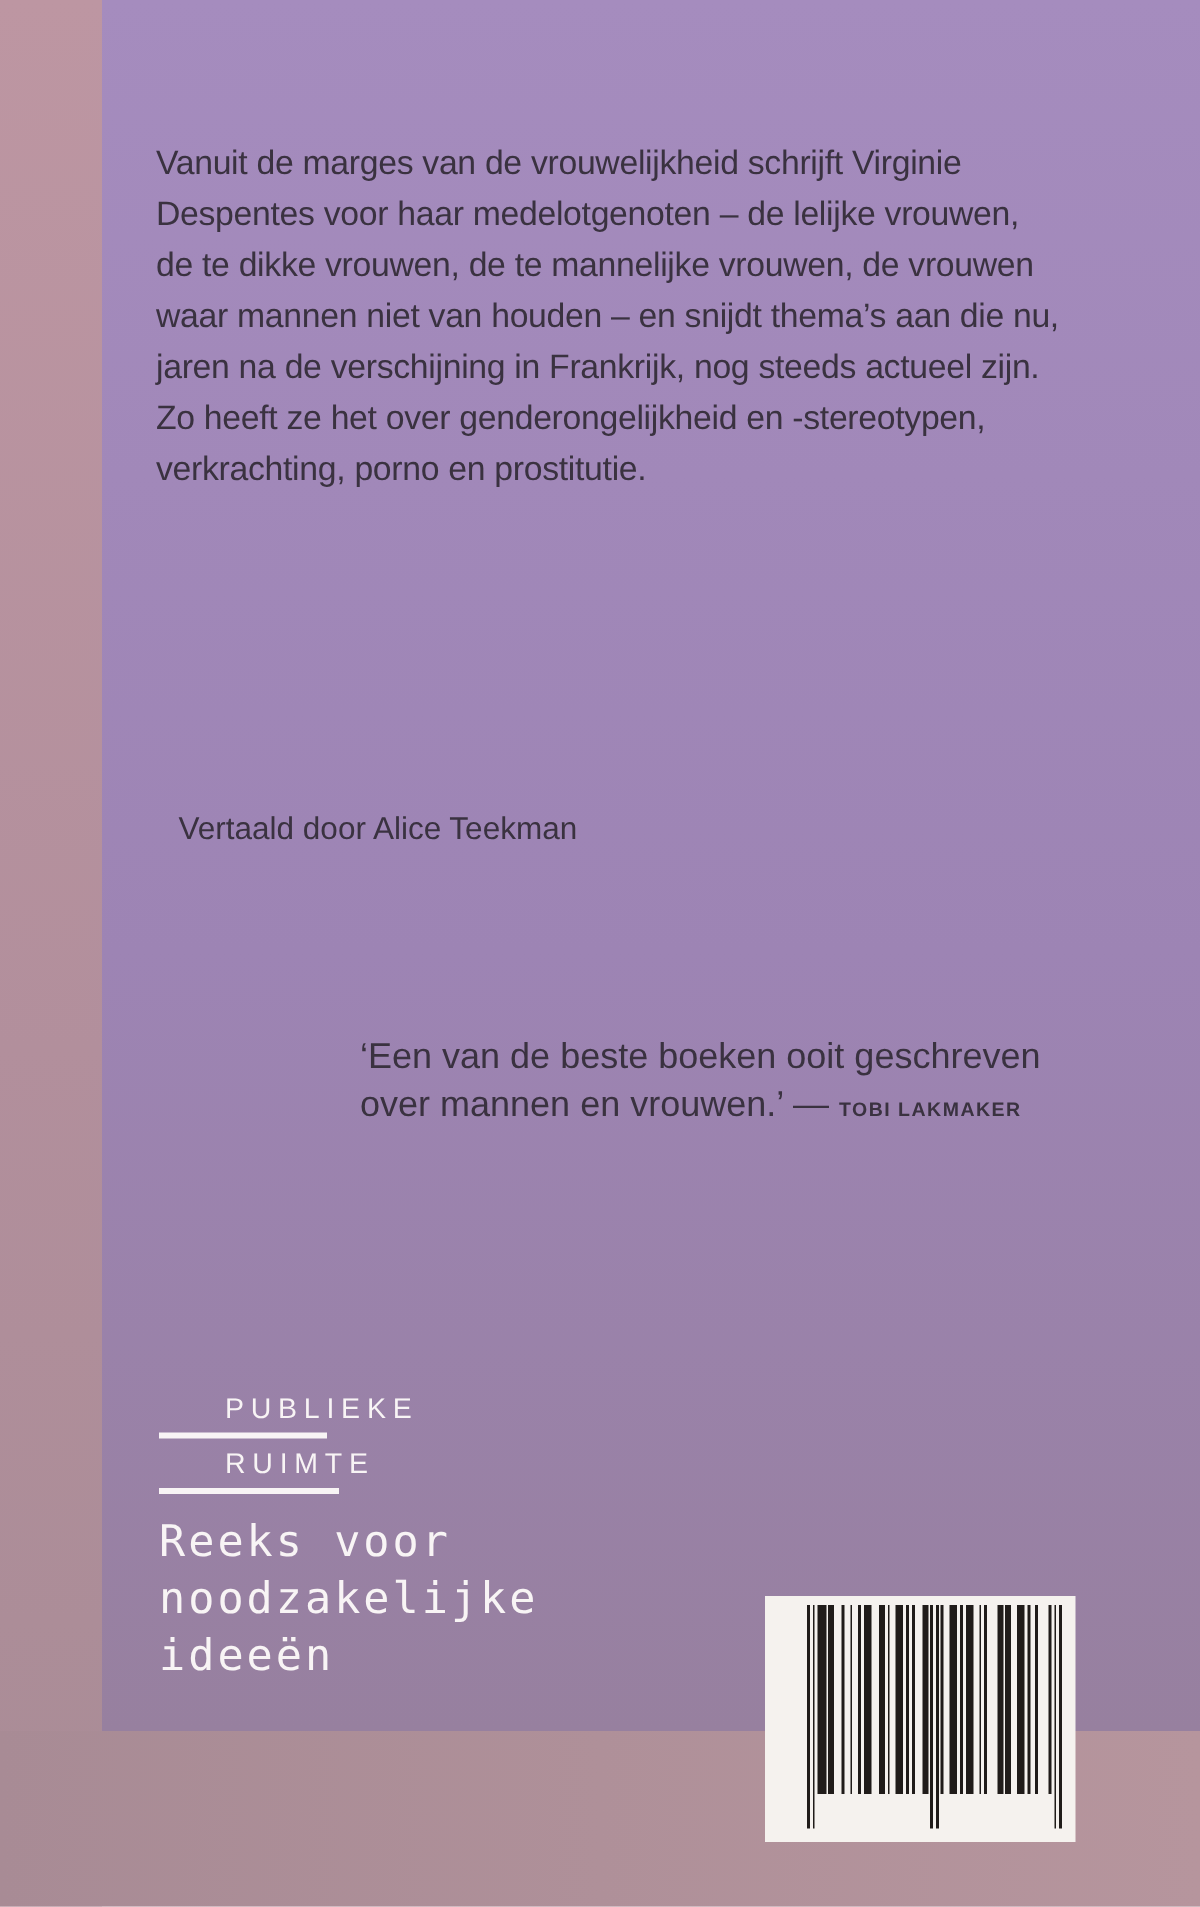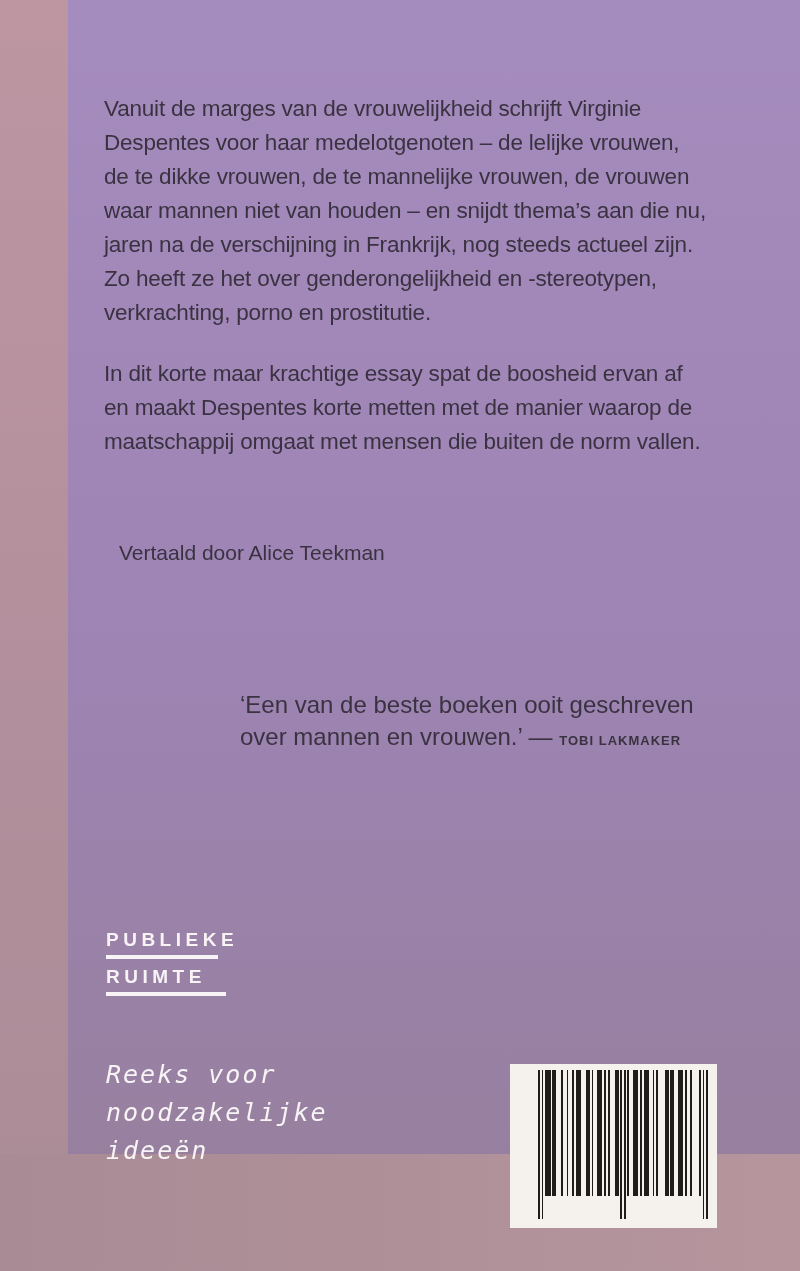--- a/index.html
+++ b/index.html
@@ -21,27 +21,27 @@
   .blurb{position:absolute;left:104px;color:var(--ink);font-size:22.5px;
         line-height:34px;white-space:pre;letter-spacing:-0.2px;}
   .blurb-1{top:92px;}
   .blurb-2{top:357px;}
   .translator{position:absolute;left:104px;top:538px;color:var(--ink);
         font-size:21px;line-height:30px;margin-left:15px;}
   .quote{position:absolute;left:240px;top:689px;color:var(--ink);
         font-size:24px;line-height:32px;white-space:pre;}
   .quote .attrib{font-weight:bold;font-size:13px;letter-spacing:1px;white-space:normal;}
   .series-logo{position:absolute;left:106px;top:930px;color:var(--white);}
-  .series-word{font-weight:bold;font-size:19px;letter-spacing:4.5px;line-height:19px;}
+  .series-word{font-weight:normal;font-size:19px;letter-spacing:4.5px;line-height:19px;margin-left:44px;}
   .series-rule{height:4px;background:var(--white);margin-top:6px;margin-bottom:8px;}
   .rule-1{width:112px;}
   .rule-2{width:120px;}
   .series-tagline{position:absolute;left:106px;top:1008px;color:var(--white);
-        font-family:"DejaVu Sans Mono",monospace;font-style:italic;
-        font-size:25px;line-height:38px;white-space:pre;letter-spacing:2px;margin-top:48px;}
+        font-family:"DejaVu Sans Mono",monospace;
+        font-size:29px;line-height:38px;white-space:pre;letter-spacing:2px;}
   .publisher-box{position:absolute;left:105px;top:1192px;border:4px solid var(--white);
         padding:6px 10px 7px 11px;color:var(--white);font-weight:bold;
         font-size:18px;letter-spacing:4px;line-height:18px;}
   .barcode{position:absolute;left:510px;top:1064px;width:207px;height:164px;
         background:var(--barcode_paper);}
   .bars{position:absolute;left:28px;top:6px;width:170px;height:152px;}
   .bar{position:absolute;top:0;background:var(--barcode_ink);height:126px;}
   .bar.guard{height:149px;}
   .barcode-number{position:absolute;left:3px;top:133px;width:200px;
         color:var(--barcode_ink);font-size:24px;letter-spacing:0.5px;}
@@ -54,23 +54,20 @@
   <div class="strip-bottom"></div>
   <div class="panel-purple"></div>
 
   <div class="blurb blurb-1">Vanuit de marges van de vrouwelijkheid schrijft Virginie
 Despentes voor haar medelotgenoten – de lelijke vrouwen,
 de te dikke vrouwen, de te mannelijke vrouwen, de vrouwen
 waar mannen niet van houden – en snijdt thema’s aan die nu,
 jaren na de verschijning in Frankrijk, nog steeds actueel zijn.
 Zo heeft ze het over genderongelijkheid en -stereotypen,
 verkrachting, porno en prostitutie.</div>
-  <div class="blurb blurb-2">In dit korte maar krachtige essay spat de boosheid ervan af
-en maakt Despentes korte metten met de manier waarop de
-maatschappij omgaat met mensen die buiten de norm vallen.</div>
 
   <div class="translator">Vertaald door Alice Teekman</div>
 
   <div class="quote"><span>‘Een van de beste boeken ooit geschreven
 over mannen en vrouwen.’ — </span><span class="attrib">TOBI LAKMAKER</span></div>
 
   <div class="series-logo">
     <div class="series-word">PUBLIEKE</div>
     <div class="series-rule rule-1"></div>
     <div class="series-word">RUIMTE</div>

